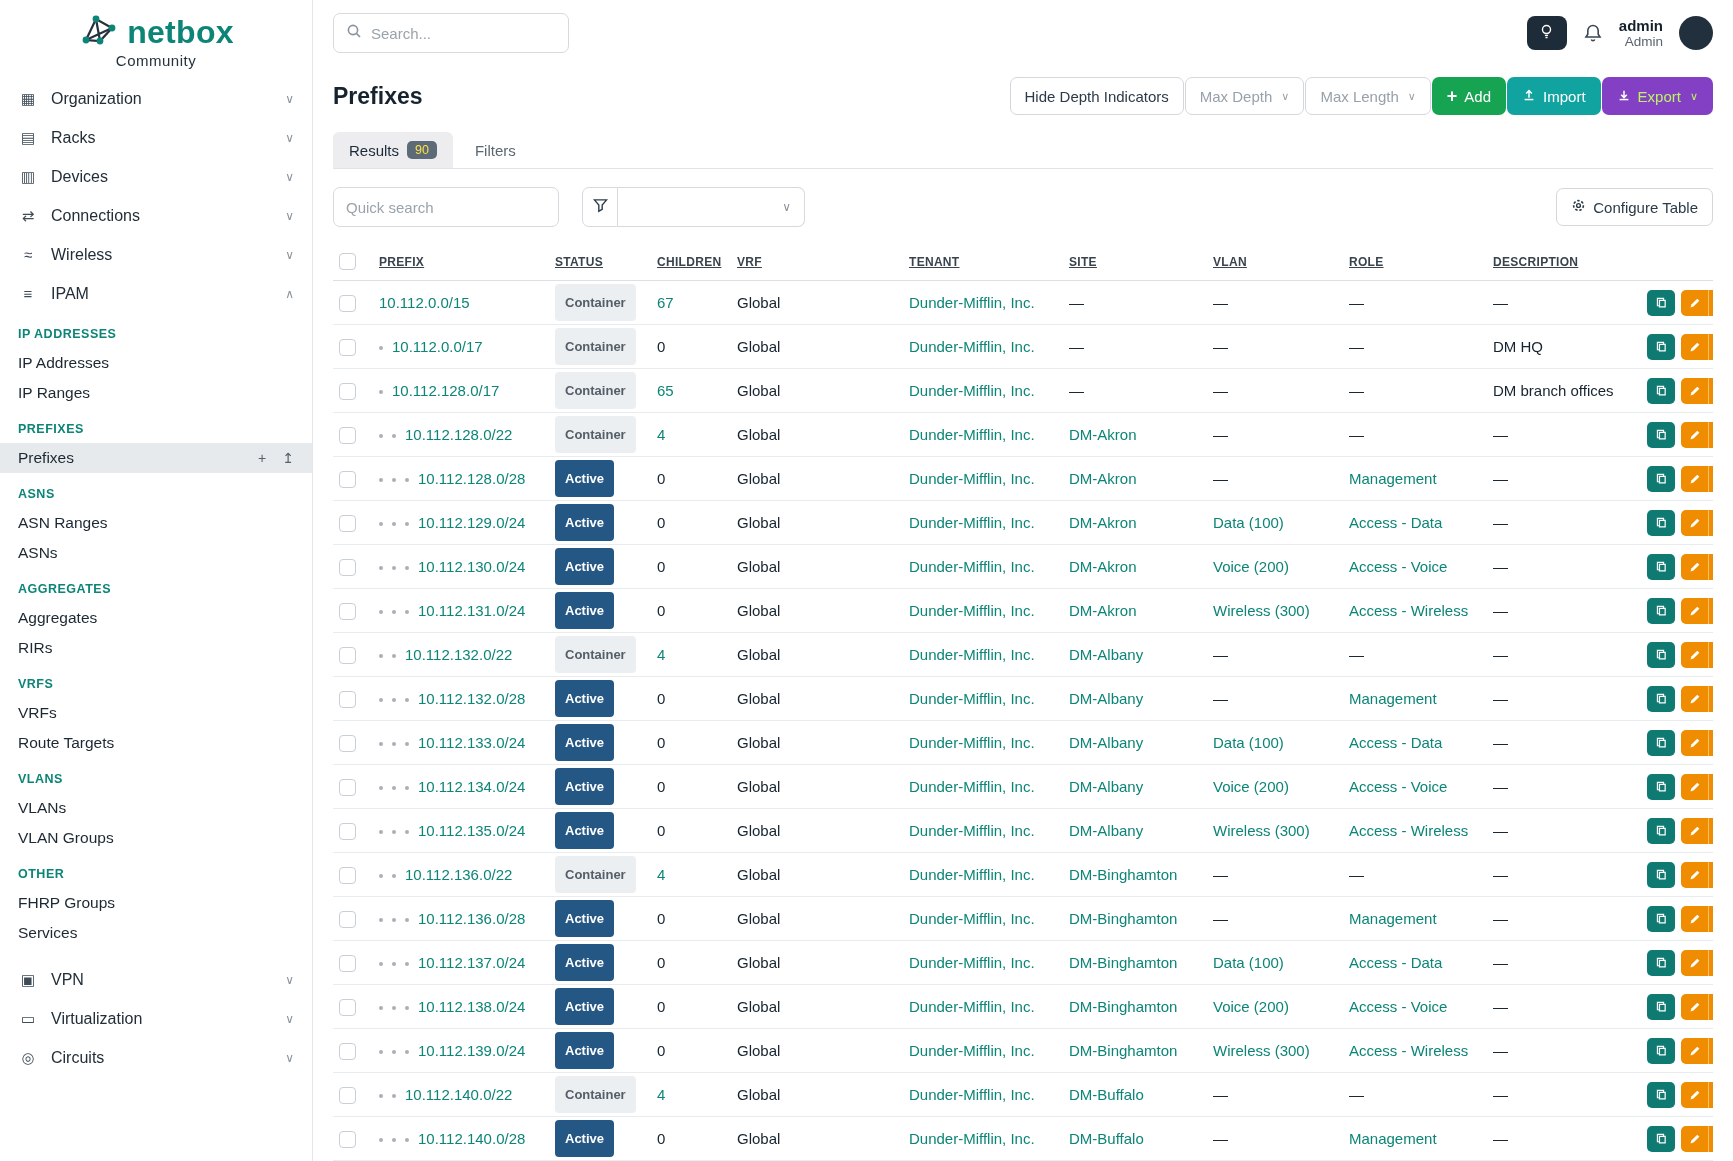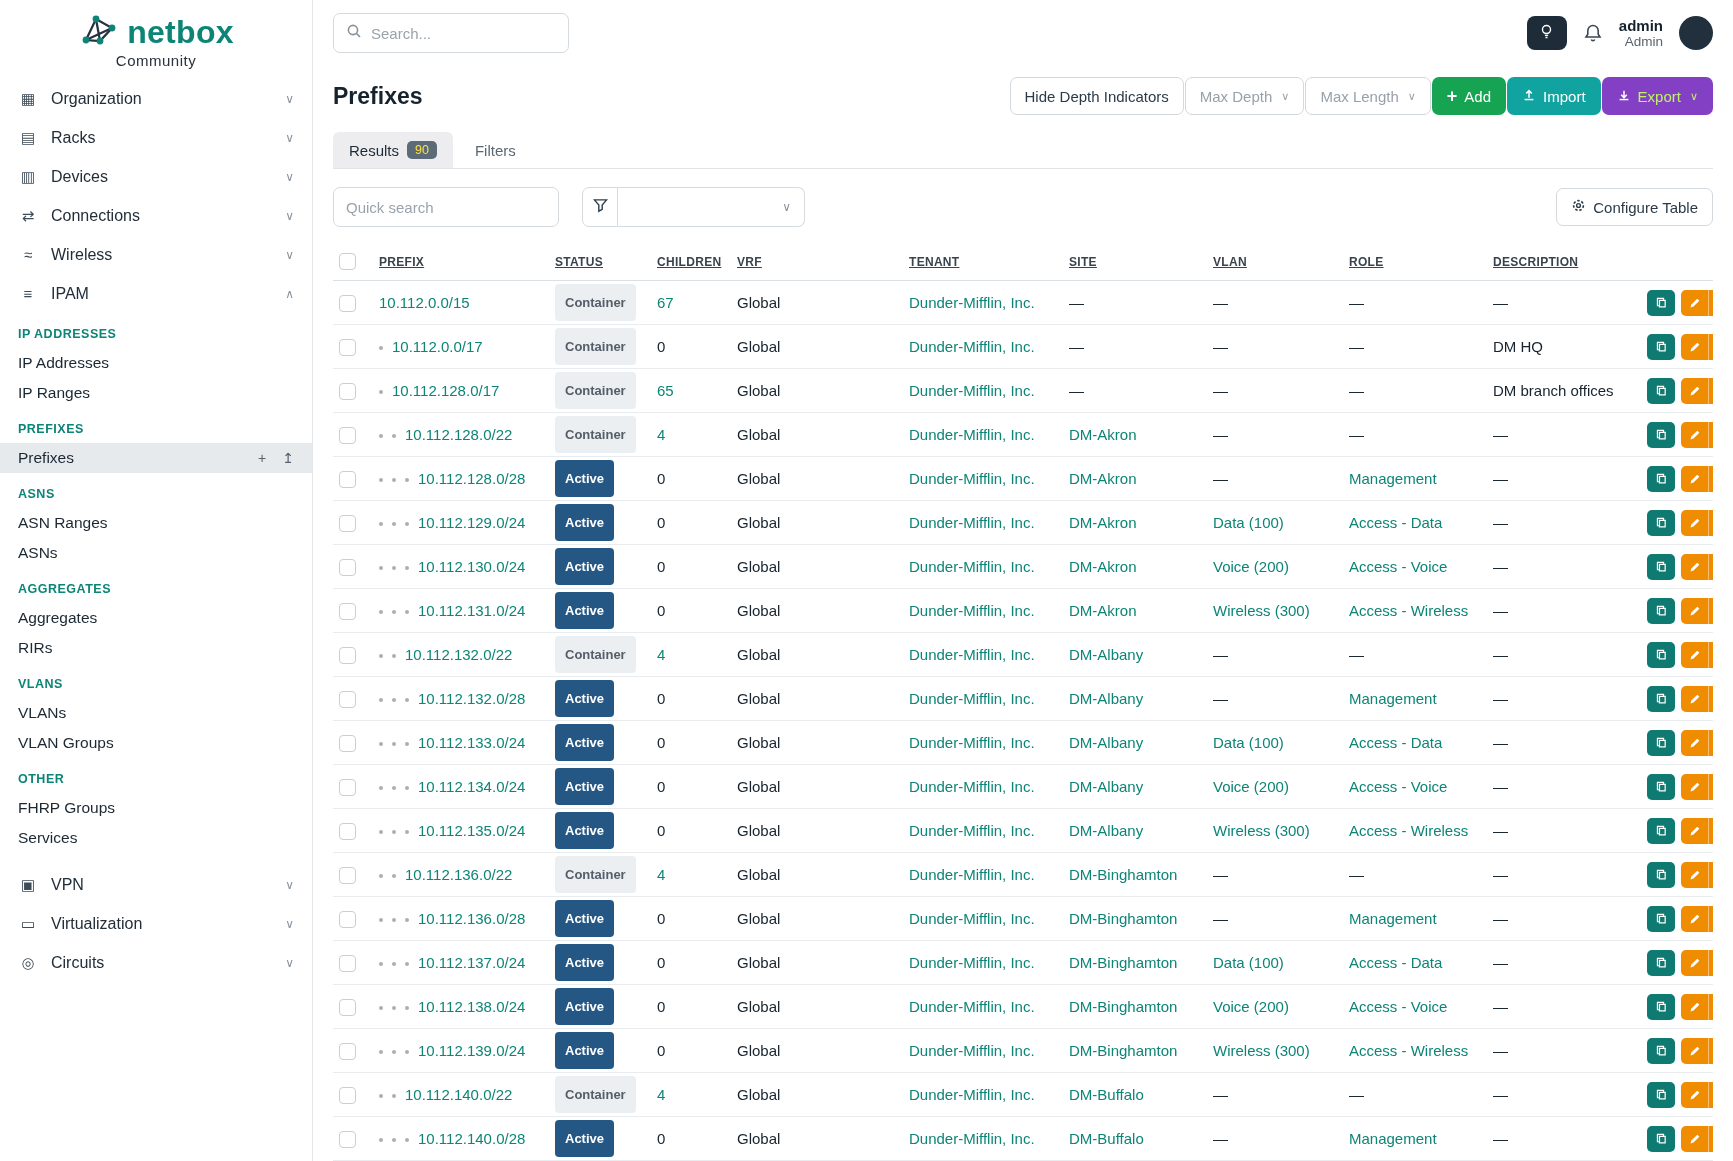--- a/index.html
+++ b/index.html
@@ -166,20 +166,29 @@
             <span>ASNs</span>
           </div>
         </div>
         <div class="nav-section">
           <div class="sec-title">AGGREGATES</div>
           <div class="nav-item">
             <span>Aggregates</span>
           </div>
           <div class="nav-item">
             <span>RIRs</span>
+          </div>
+        </div>
+        <div class="nav-section">
+          <div class="sec-title">VRFS</div>
+          <div class="nav-item">
+            <span>VRFs</span>
+          </div>
+          <div class="nav-item">
+            <span>Route Targets</span>
           </div>
         </div>
         <div class="nav-section">
           <div class="sec-title">VLANS</div>
           <div class="nav-item">
             <span>VLANs</span>
           </div>
           <div class="nav-item">
             <span>VLAN Groups</span>
           </div>

